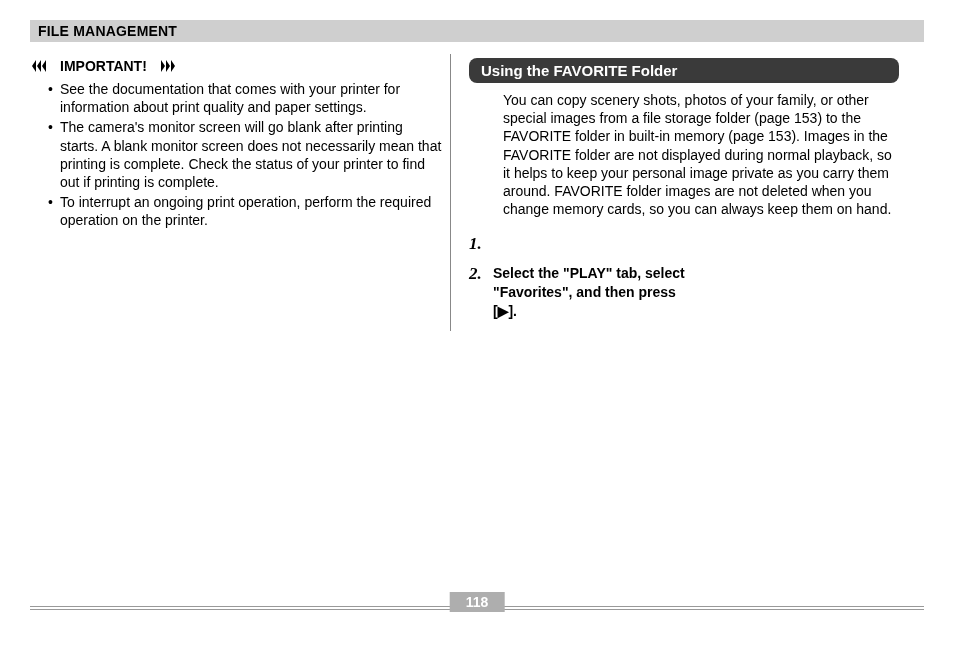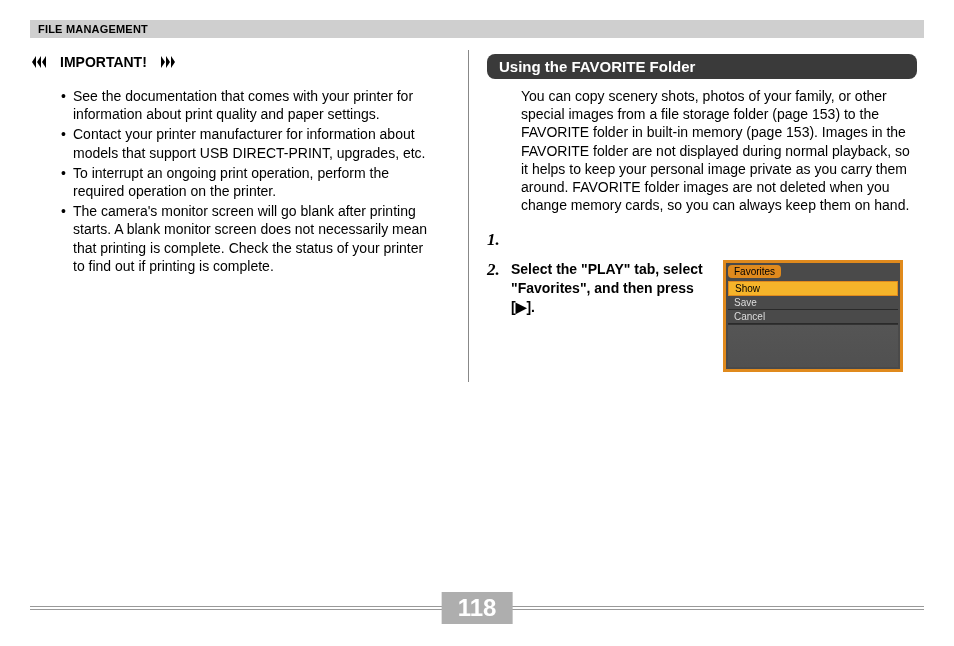--- a/index.html
+++ b/index.html
@@ -17,27 +17,26 @@
     position: relative;
     width: 954px;
     height: 646px;
     box-sizing: border-box;
     padding: 20px 30px 0 30px;
   }
   .header-bar {
     background: #cfcfcf;
     padding: 3px 8px;
     font-weight: bold;
-    font-size: 11px;
+    font-size: 14px;
     letter-spacing: 0.2px;
   }
   .columns {
     display: flex;
     margin-top: 12px;
-    gap: 18px;
   }
   .col-left {
     width: 420px;
   }
   .col-right {
     width: 430px;
     border-left: 1px solid #888;
     padding-left: 18px;
   }
   .important-label {
@@ -45,21 +44,21 @@
     align-items: center;
     gap: 6px;
     font-weight: bold;
     font-size: 14px;
     margin: 4px 0 6px 2px;
   }
   .imp-icon svg { display: block; }
   .bullets {
     list-style: none;
     padding: 0 4px 0 14px;
-    margin: 17px;
+    margin: 4px;
     line-height: 1.3;
     font-size: 14px;
   }
   .bullets li {
     position: relative;
     padding-left: 12px;
     margin-bottom: 2px;
   }
   .bullets li::before {
     content: "•";
@@ -170,21 +169,21 @@
     border-bottom: 1px solid #999;
   }
   .page-num {
     position: absolute;
     left: 50%;
     top: 0;
     transform: translateX(-50%);
     background: #aeaeae;
     color: #fff;
     font-weight: bold;
-    font-size: 24px;
+    font-size: 14px;
     padding: 2px 16px;
   }
 </style>
 </head>
 <body>
 
 <div class="page">
   <div class="header-bar">FILE MANAGEMENT</div>
 
   <div class="columns">
@@ -201,45 +200,37 @@
         <span class="imp-icon">
           <svg width="22" height="12" viewBox="0 0 22 12">
               <polygon points="8,0 8,12 12,6" fill="#000"></polygon>
               <polygon points="13,0 13,12 17,6" fill="#000"></polygon>
               <polygon points="18,0 18,12 22,6" fill="#000"></polygon>
             </svg>
         </span>
       </div>
       <ul class="bullets">
         <li>See the documentation that comes with your printer for information about print quality and paper settings.</li>
-        <li>Contact your printer manufacturer for information about models that support USB DIRECT-PRINT, upgrades, etc.</li>
+        <li>The camera's monitor screen will go blank after printing starts. A blank monitor screen does not necessarily mean that printing is complete. Check the status of your printer to find out if printing is complete.</li>
         <li>To interrupt an ongoing print operation, perform the required operation on the printer.</li>
-        <li>The camera's monitor screen will go blank after printing starts. A blank monitor screen does not necessarily mean that printing is complete. Check the status of your printer to find out if printing is complete.</li>
       </ul>
     </div>
 
     <div class="col-right">
       <div class="section-pill">Using the FAVORITE Folder</div>
       <div class="para">You can copy scenery shots, photos of your family, or other special images from a file storage folder (page 153) to the FAVORITE folder in built-in memory (page 153). Images in the FAVORITE folder are not displayed during normal playback, so it helps to keep your personal image private as you carry them around. FAVORITE folder images are not deleted when you change memory cards, so you can always keep them on hand.</div>
 
       <ol class="steps">
         <li>
           <span class="step-n">1.</span>
         </li>
         <li>
           <span class="step-n">2.</span>
           <div class="step-row">
             <span class="step-body" style="max-width:200px;">Select the "PLAY" tab, select "Favorites", and then press [▶].</span>
-            <div class="menu-shot">
-              <span class="menu-tab">Favorites</span>
-              <div class="menu-item sel">Show</div>
-              <div class="menu-item">Save</div>
-              <div class="menu-item">Cancel</div>
-              <div class="menu-pad"></div>
-            </div>
           </div>
         </li>
       </ol>
     </div>
   </div>
 
   <div class="footer">
     <div class="footer-line"></div>
     <div class="page-num">118</div>
   </div>

